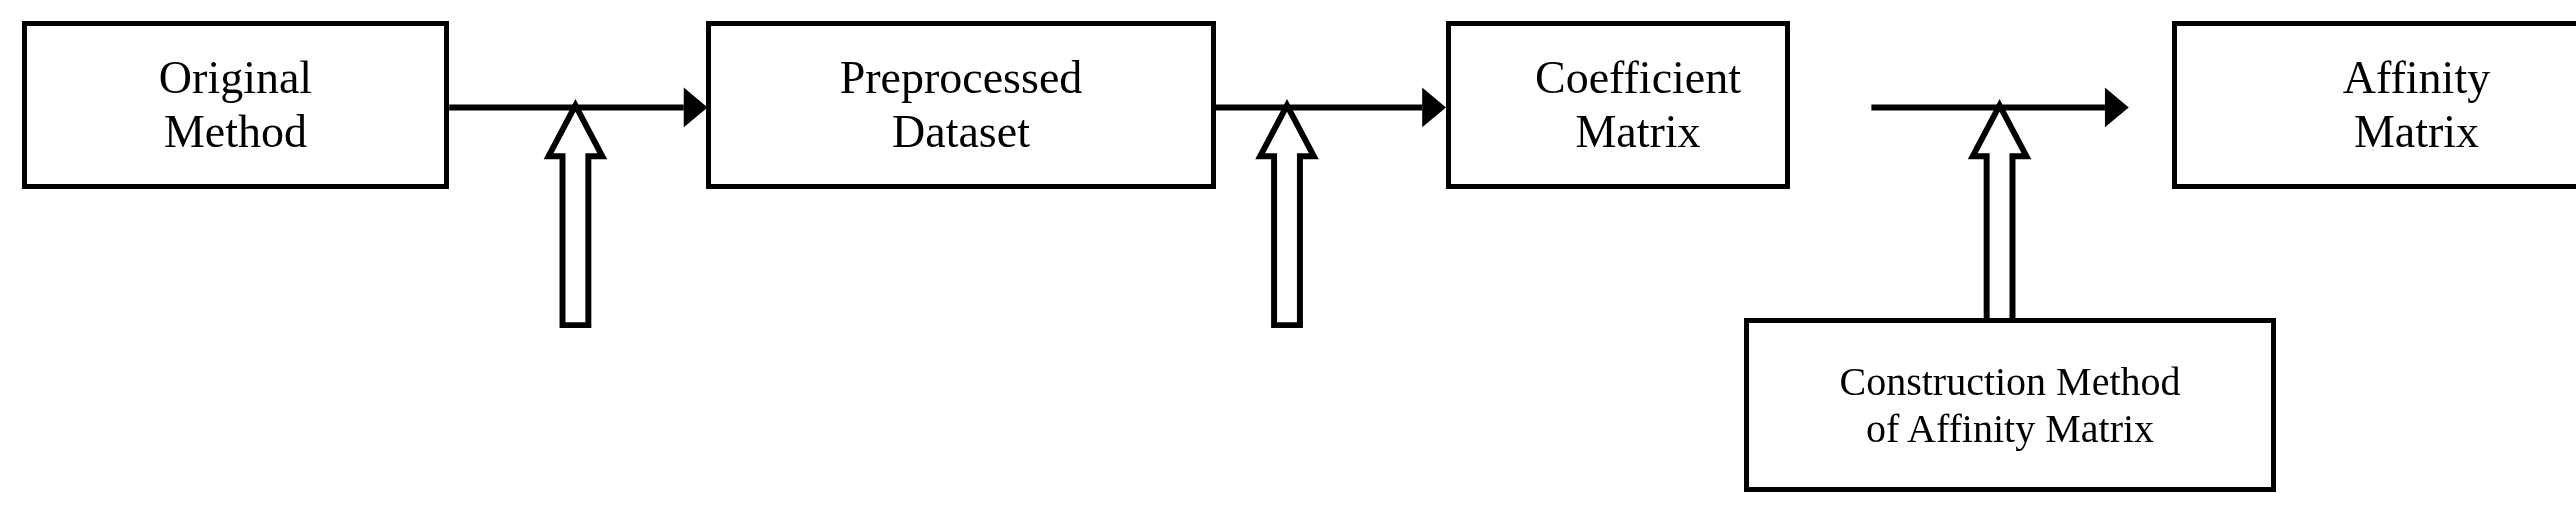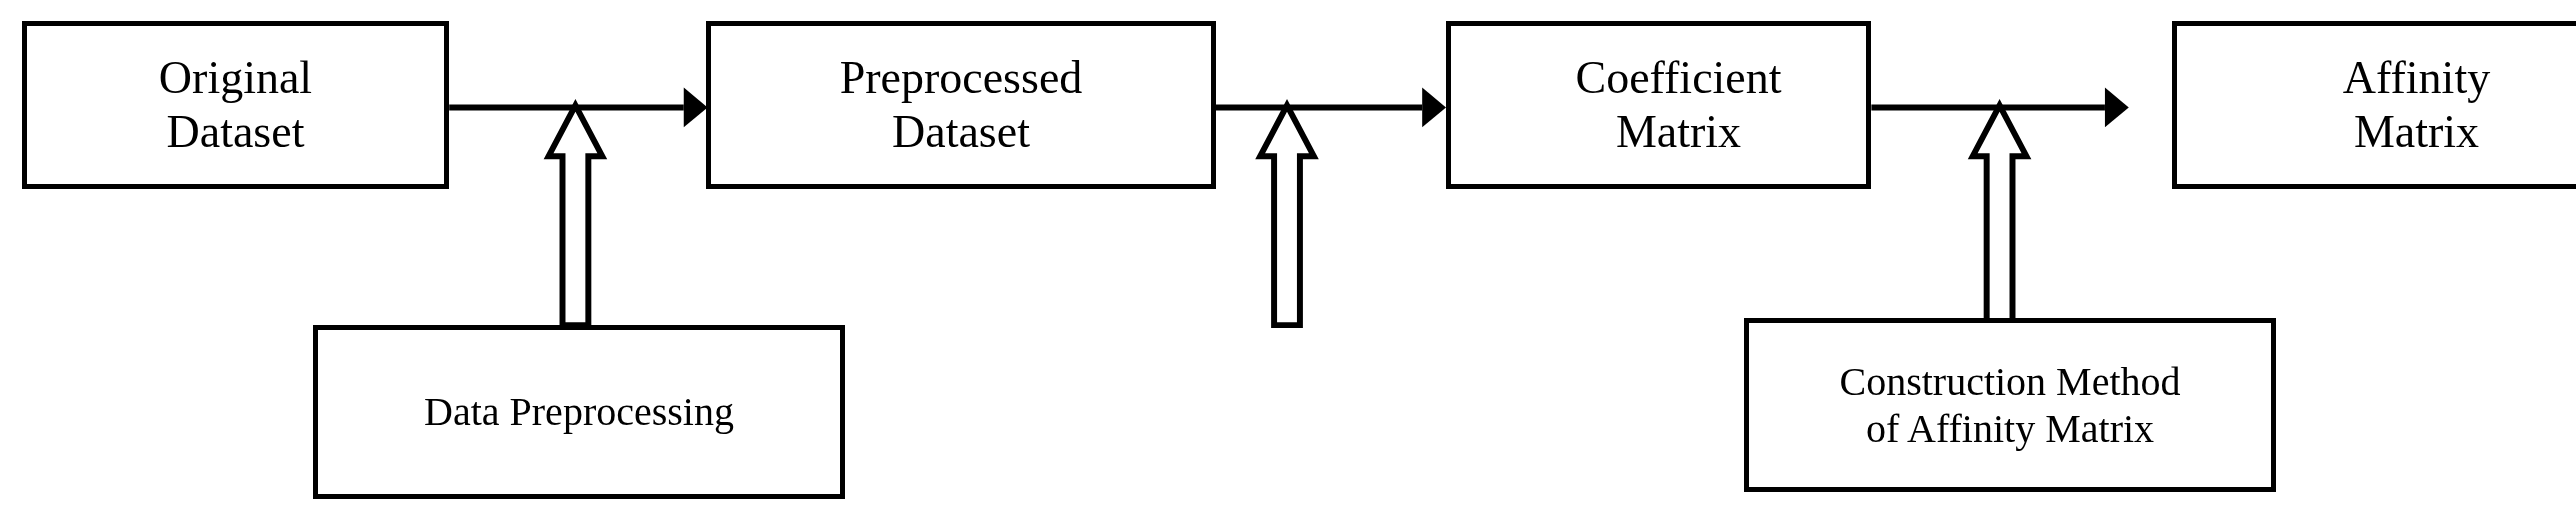--- a/index.html
+++ b/index.html
@@ -82,41 +82,38 @@
       <polygon points="1295,106 1322,157 1308,157 1308,327 1282,327 1282,157 1268,157" fill="#ffffff" stroke="#000000" stroke-width="6" stroke-linejoin="miter"></polygon>
     </g>
 
     <g>
       <polygon points="2012,106 2039,157 2025,157 2025,327 1999,327 1999,157 1985,157" fill="#ffffff" stroke="#000000" stroke-width="6" stroke-linejoin="miter"></polygon>
     </g>
   </svg>
 
   <div class="node top" style="left:22px; top:21px; width:427px; height:168px;">
     <span class="node-label">Original
-Dataset</span>
+Method</span>
   </div>
 
   <div class="node top" style="left:706px; top:21px; width:510px; height:168px;">
     <span class="node-label">Preprocessed
 Dataset</span>
   </div>
 
-  <div class="node top" style="left:1446px; top:21px; width:425px; height:168px;padding-left:40px;">
+  <div class="node top" style="left:1446px; top:21px; width:344px; height:168px;padding-left:40px;">
     <span class="node-label">Coefficient
 Matrix</span>
   </div>
 
   <div class="node top" style="left:2129px; top:21px; width:489px; height:168px;margin-left:43px;">
     <span class="node-label">Affinity
 Matrix</span>
   </div>
 
-  <div class="node bottom" style="left:313px; top:325px; width:532px; height:174px;">
-    <span class="node-label">Data Preprocessing</span>
-  </div>
 
 
   <div class="node bottom" style="left:1744px; top:318px; width:532px; height:174px;">
     <span class="node-label">Construction Method
 of Affinity Matrix</span>
   </div>
 
 </div>
 
 

